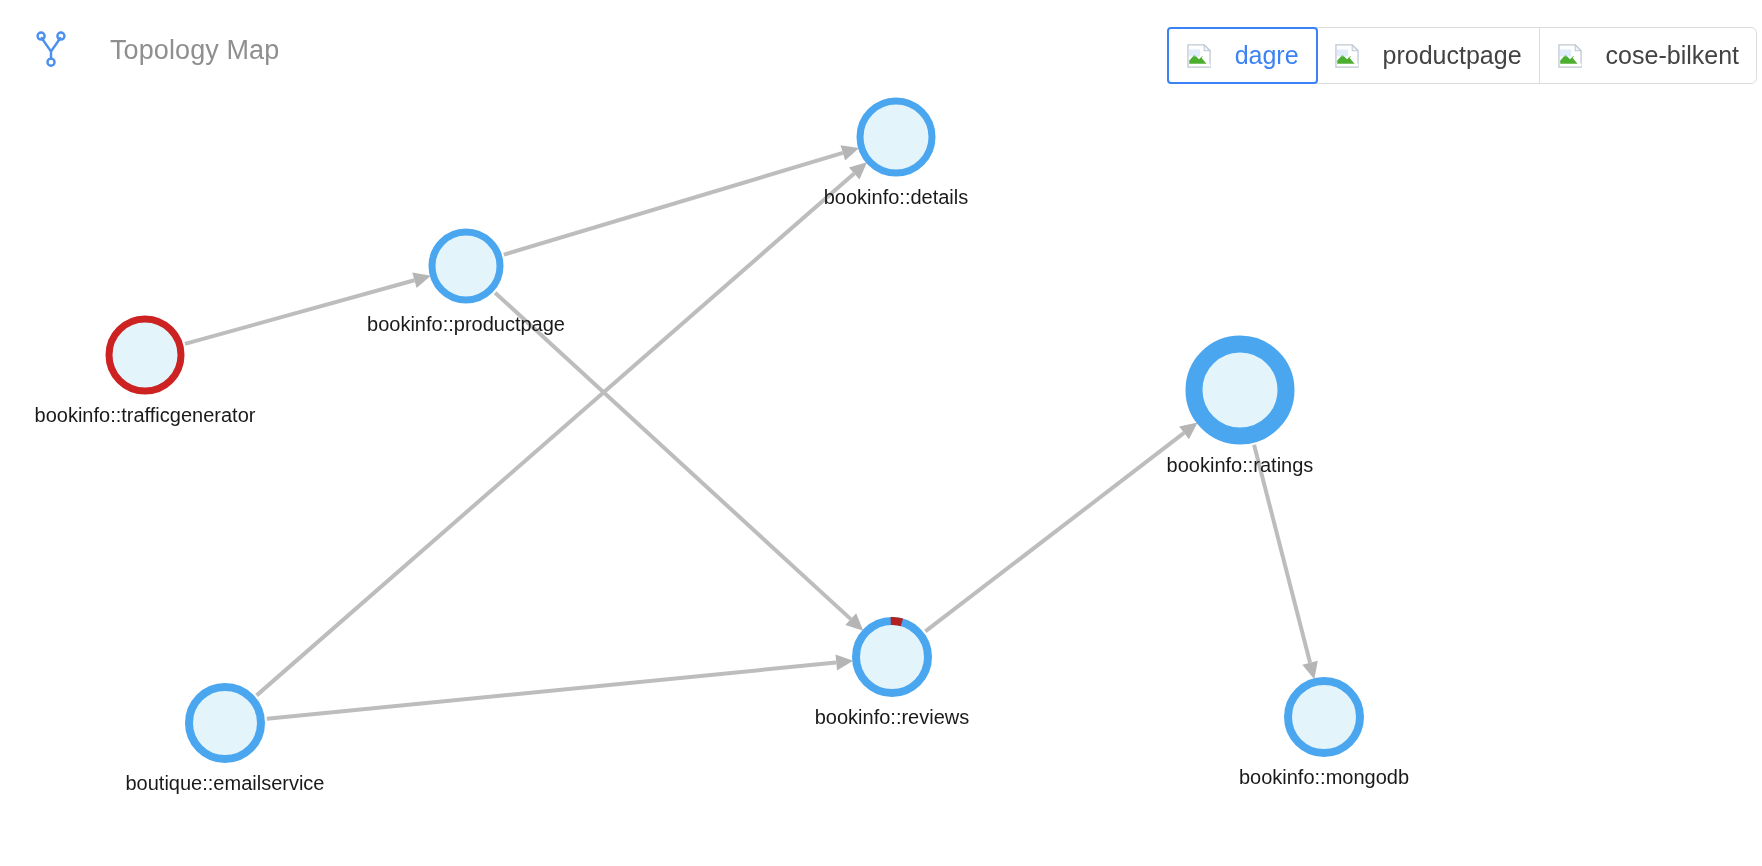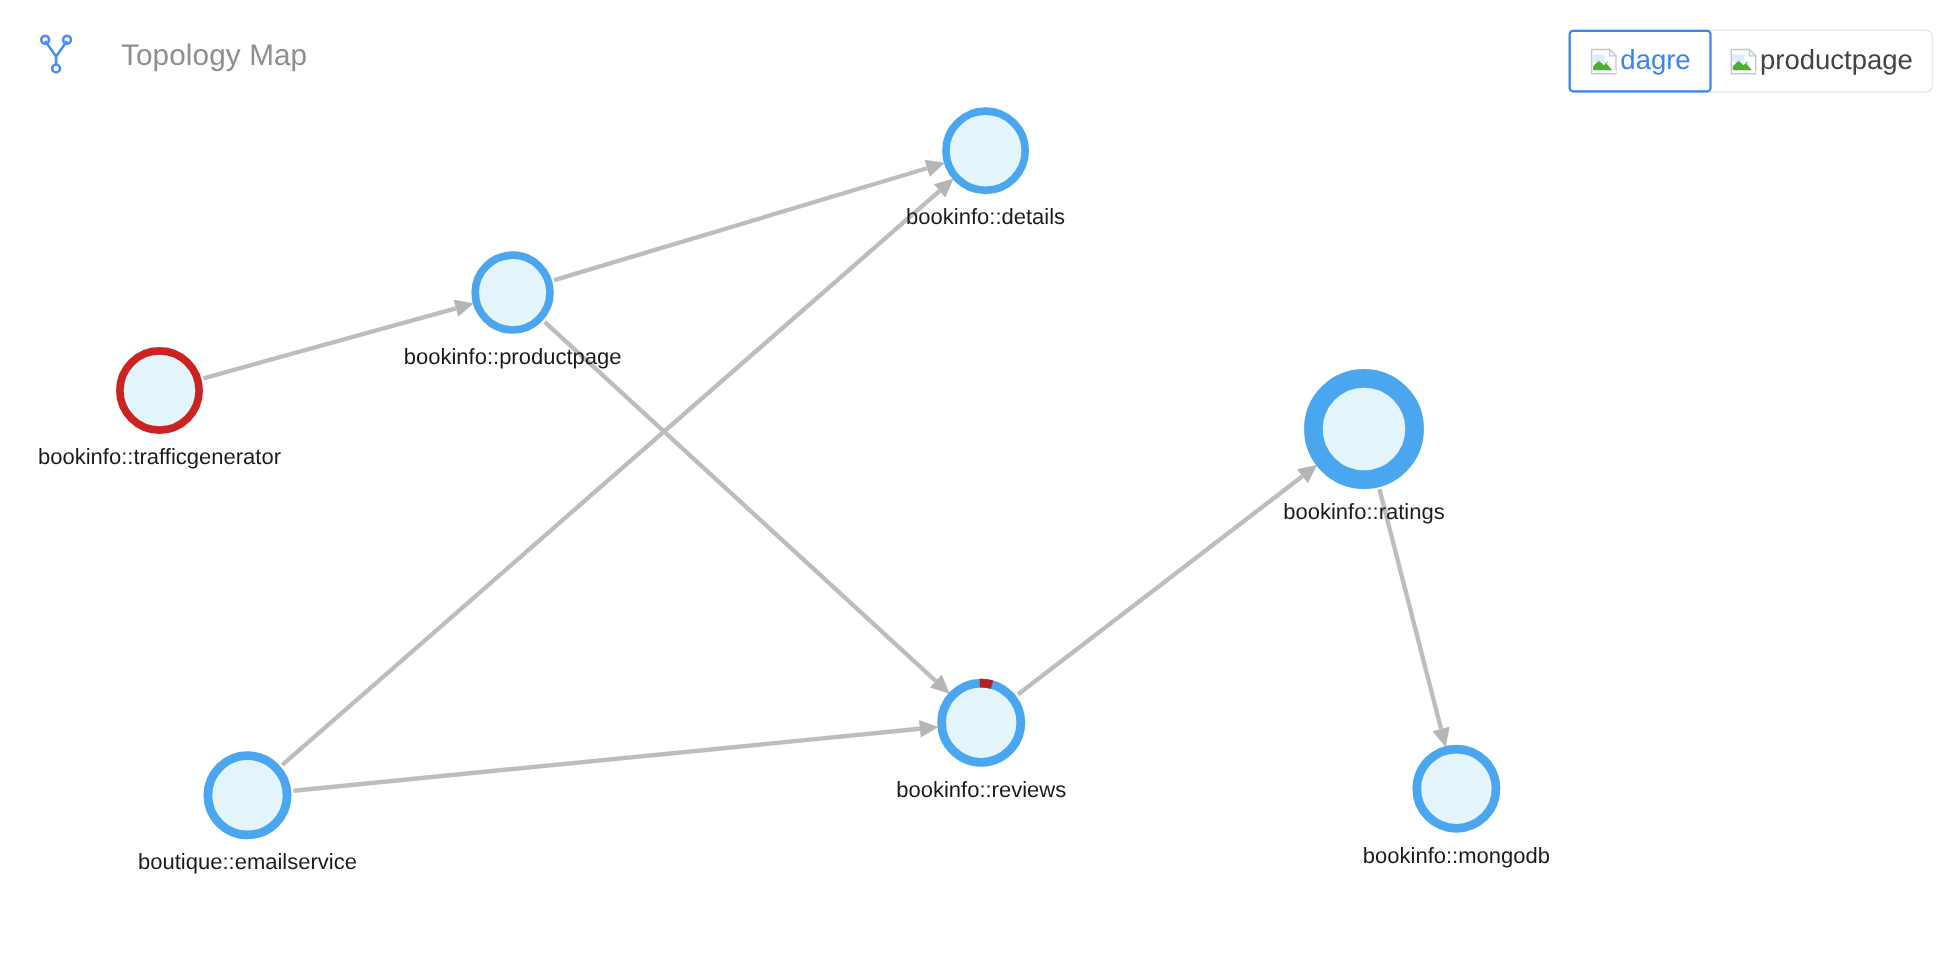--- a/index.html
+++ b/index.html
@@ -72,20 +72,21 @@
   .tab {
     display: flex;
     align-items: center;
     justify-content: center;
     padding: 0 17px;
     border-right: 1px solid #dcdcdc;
     background: #ffffff;
     cursor: pointer;
     box-sizing: border-box;
     position: relative;
+    gap: 21px;
   }
   .tab:last-child {
     border-right: none;
     border-top-right-radius: 6px;
     border-bottom-right-radius: 6px;
   }
   .tab:first-child {
     border-top-left-radius: 6px;
     border-bottom-left-radius: 6px;
   }
@@ -189,20 +190,33 @@
             <path d="M14 1.5 L14 6 L18.5 6 Z" fill="#f3f5f8" stroke="#bfc9d4" stroke-width="0.8"></path>
             <path d="M2.5 13.5 L6.5 9 L10 12.5 L12.5 10 L17.5 16 L2.5 16 Z" fill="#4caf2f"></path>
             <path d="M3 7.6 C3.6 5.6 5.2 4.6 6.6 5.1 C7.4 4 9 4.2 9.4 5.6 C10.6 5.6 11 7 10.4 7.7 L3 7.7 Z" fill="#ffffff"></path>
             <rect x="2.2" y="5" width="8.6" height="5.4" fill="#c9ddf5" opacity="0.55"></rect>
             <path d="M12.6 10.8 L18.4 17.6" stroke="#ffffff" stroke-width="1.8"></path>
           </svg>
         </span>
         <span class="tab-label">productpage</span>
       </div>
 
+      <div class="tab">
+        <span>
+          <svg class="broken-img" viewBox="0 0 20 20" xmlns="http://www.w3.org/2000/svg">
+            <path d="M1.5 1.5 H14 L18.5 6 V18.5 H1.5 Z" fill="#ffffff" stroke="#bfc9d4" stroke-width="1"></path>
+            <path d="M14 1.5 L14 6 L18.5 6 Z" fill="#f3f5f8" stroke="#bfc9d4" stroke-width="0.8"></path>
+            <path d="M2.5 13.5 L6.5 9 L10 12.5 L12.5 10 L17.5 16 L2.5 16 Z" fill="#4caf2f"></path>
+            <path d="M3 7.6 C3.6 5.6 5.2 4.6 6.6 5.1 C7.4 4 9 4.2 9.4 5.6 C10.6 5.6 11 7 10.4 7.7 L3 7.7 Z" fill="#ffffff"></path>
+            <rect x="2.2" y="5" width="8.6" height="5.4" fill="#c9ddf5" opacity="0.55"></rect>
+            <path d="M12.6 10.8 L18.4 17.6" stroke="#ffffff" stroke-width="1.8"></path>
+          </svg>
+        </span>
+        <span class="tab-label">cose-bilkent</span>
+      </div>
 
     </div>
   </div>
 
   <svg class="graph-canvas" id="graph-canvas" viewBox="0 0 1762 866" xmlns="http://www.w3.org/2000/svg">
     <g id="edges-layer">
         <line x1="184.9913432002045" y1="343.91205749277816" x2="414.4448949105797" y2="280.29409455750283" stroke="#bdbdbd" stroke-width="4" stroke-linecap="butt" class="edge-line"></line>
         <polygon points="430.82689092030205,275.75204581960475 416.58232961076703,288.0032691503133 412.3074602103924,272.58491996469235" fill="#b5b5b5" class="arrow-head"></polygon>
         <line x1="503.83413826623547" y1="254.64975852012935" x2="842.8406411702261" y2="152.94780764893216" stroke="#bdbdbd" stroke-width="4" stroke-linecap="butt" class="edge-line"></line>
         <polygon points="859.1236880189857,148.06289359430428 845.1394242547569,160.61041793070137 840.5418580856954,145.28519736716294" fill="#b5b5b5" class="arrow-head"></polygon>

